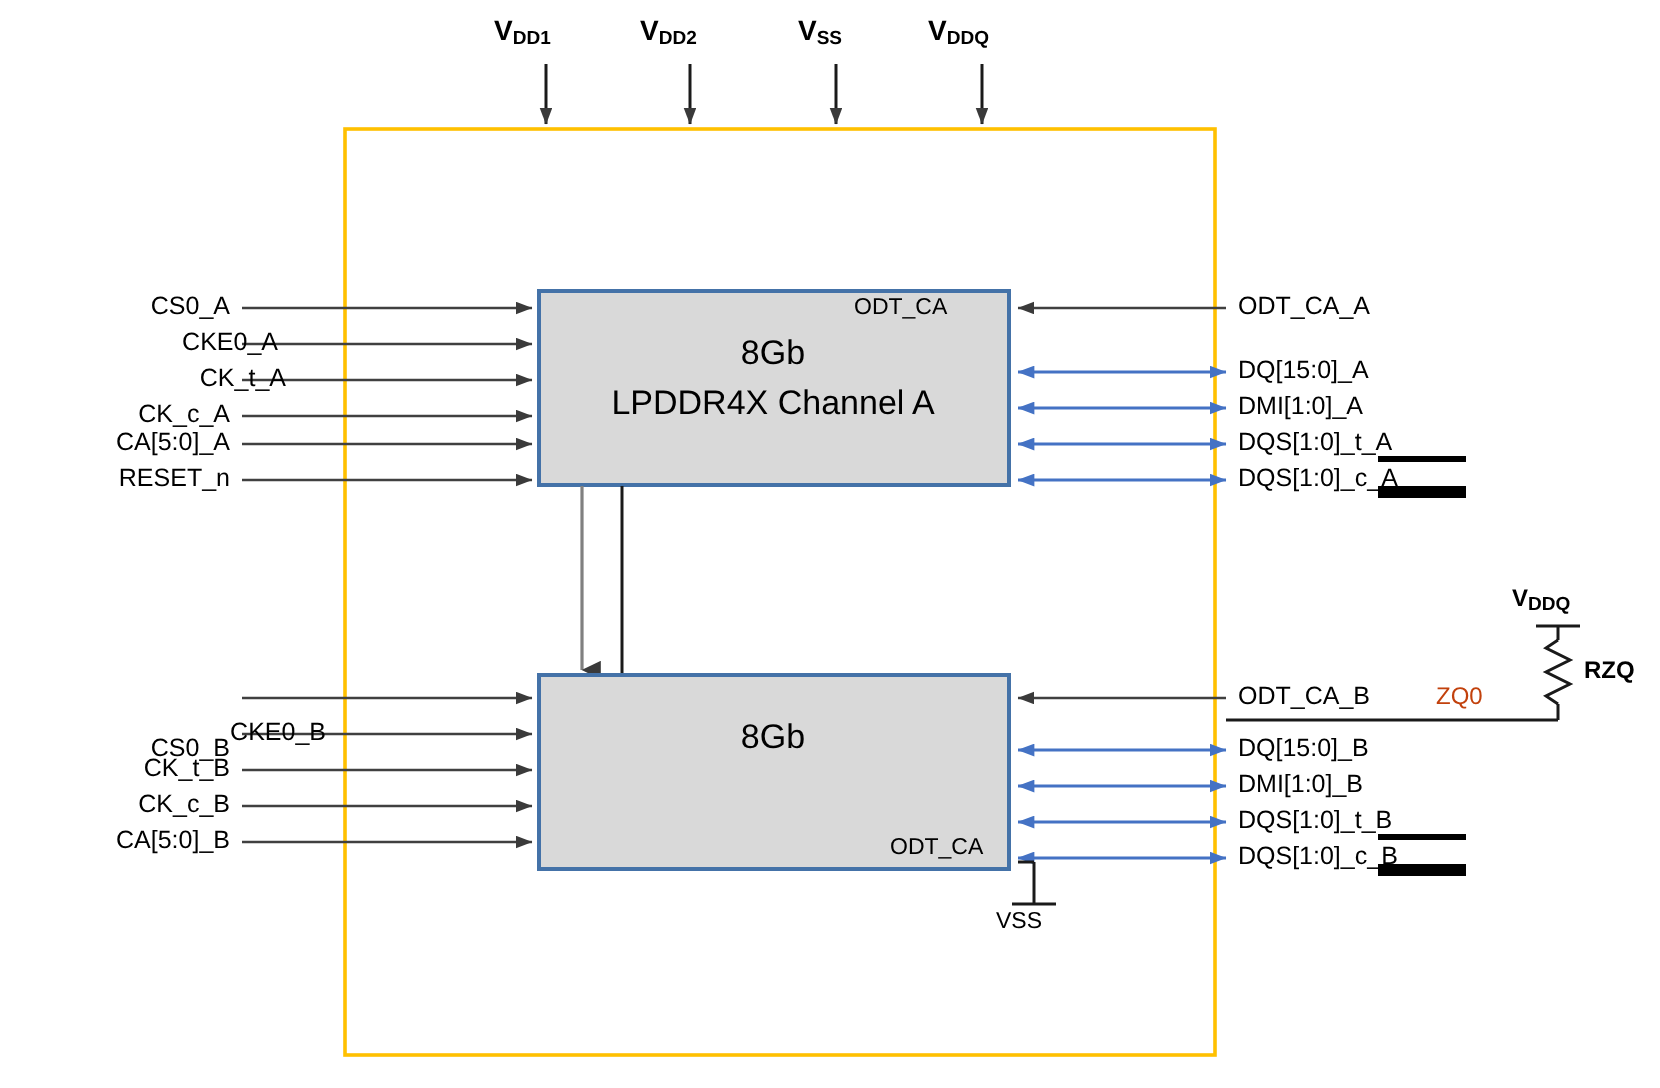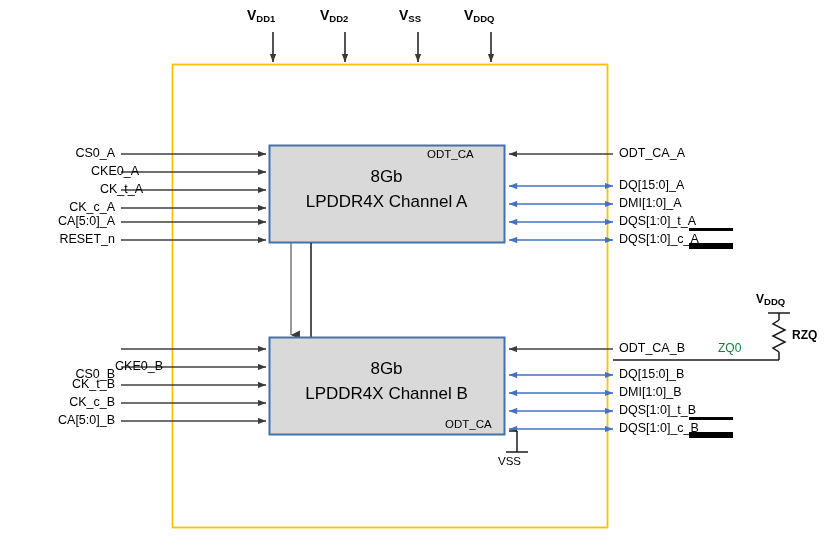--- a/index.html
+++ b/index.html
@@ -32,21 +32,21 @@
   .barmark{
     position:absolute;background:#000;
   }
   .vssg{
     position:absolute;font-size:11.5px;color:#000;white-space:nowrap;
   }
   .rzq{
     position:absolute;font-size:12px;color:#000;white-space:nowrap;font-weight:bold;
   }
   .zq0{
-    position:absolute;font-size:12px;color:#15803d;white-space:nowrap;
+    position:absolute;font-size:12px;color:#c2410c;white-space:nowrap;
   }
   .vddq-small{
     position:absolute;font-size:12px;font-weight:bold;color:#000;white-space:nowrap;
   }
 </style>
 </head>
 <body>
 
 <div id="stage">
 
@@ -180,21 +180,20 @@
   <div class="barmark" style="left:686px;top:243px;width:44px;height:6px;"></div>
 
   <div class="lbl right-al" style="left:0px;top:342px;width:112px;margin-top:26px;">CS0_B</div>
   <div class="lbl right-al" style="left:0px;top:360px;width:112px;padding-left:48px;">CKE0_B</div>
   <div class="lbl right-al" style="left:0px;top:378px;width:112px;">CK_t_B</div>
   <div class="lbl right-al" style="left:0px;top:396px;width:112px;">CK_c_B</div>
   <div class="lbl right-al" style="left:0px;top:414px;width:112px;">CA[5:0]_B</div>
 
   <div class="blocktext" style="left:266px;top:357px;width:235px;">
     <div>8Gb</div>
-    <div>LPDDR4X Channel B</div>
   </div>
   <div class="odt-in" style="left:442px;top:418px;">ODT_CA</div>
 
   <div class="lbl" style="left:616px;top:342px;">ODT_CA_B</div>
   <div class="lbl" style="left:616px;top:368px;">DQ[15:0]_B</div>
   <div class="lbl" style="left:616px;top:386px;">DMI[1:0]_B</div>
   <div class="lbl" style="left:616px;top:404px;">DQS[1:0]_t_B</div>
   <div class="lbl" style="left:616px;top:422px;">DQS[1:0]_c_B</div>
   <div class="barmark" style="left:686px;top:417px;width:44px;height:3px;"></div>
   <div class="barmark" style="left:686px;top:432px;width:44px;height:6px;"></div>

